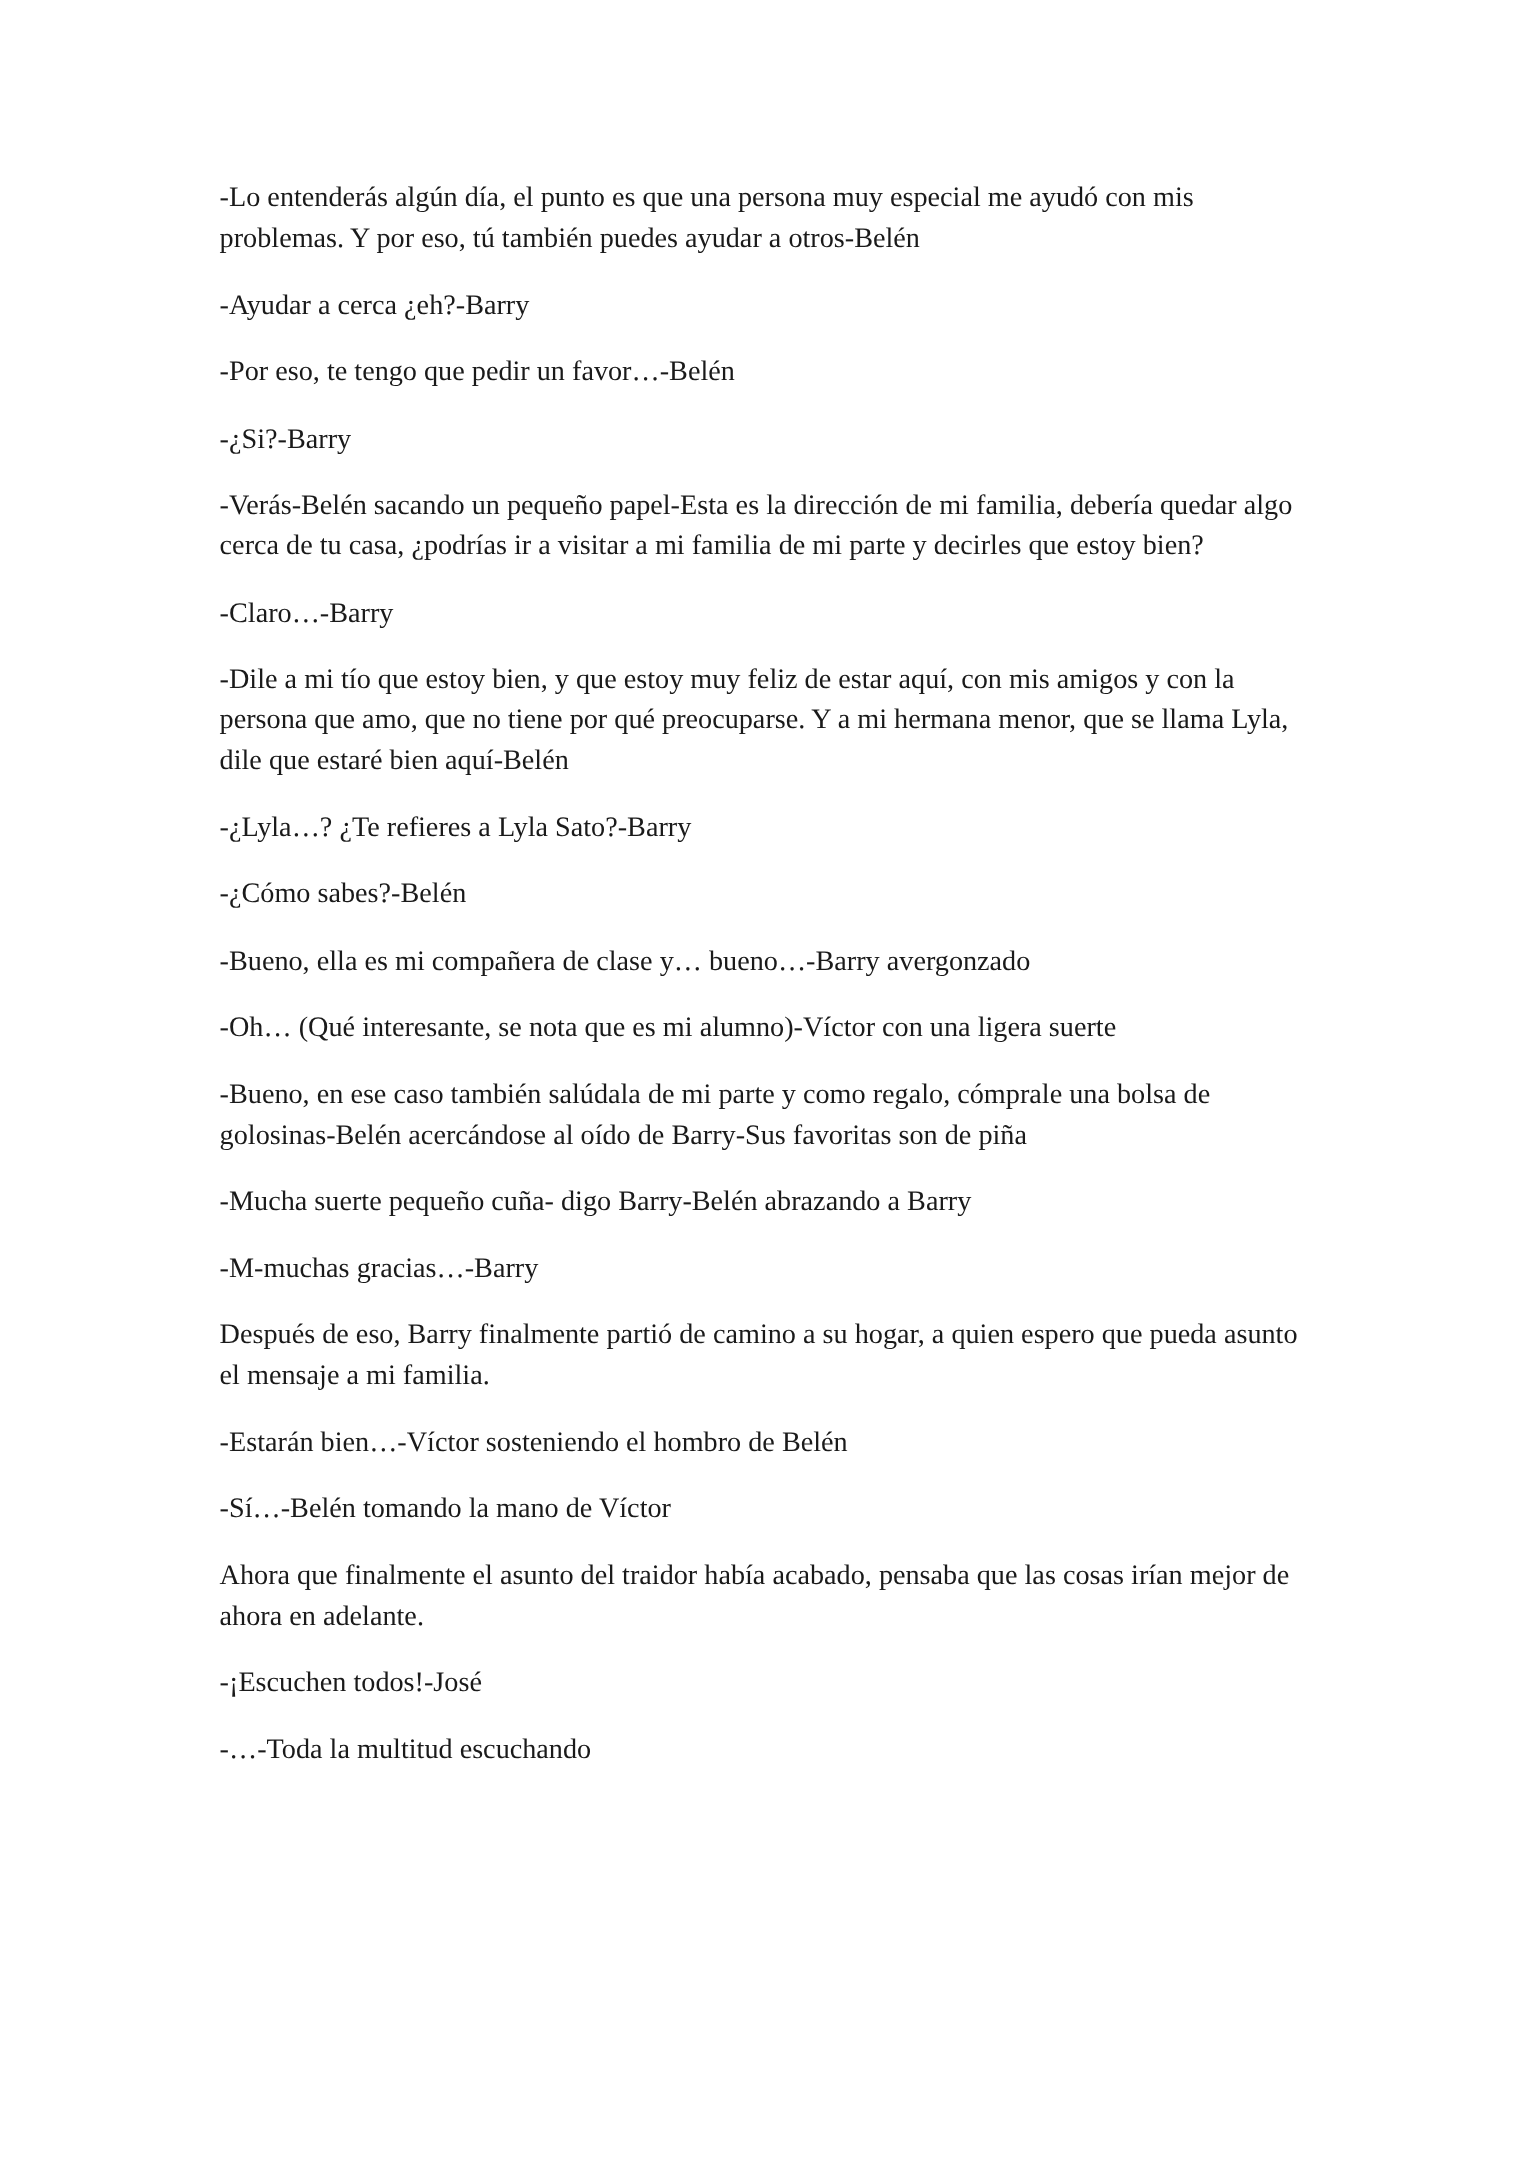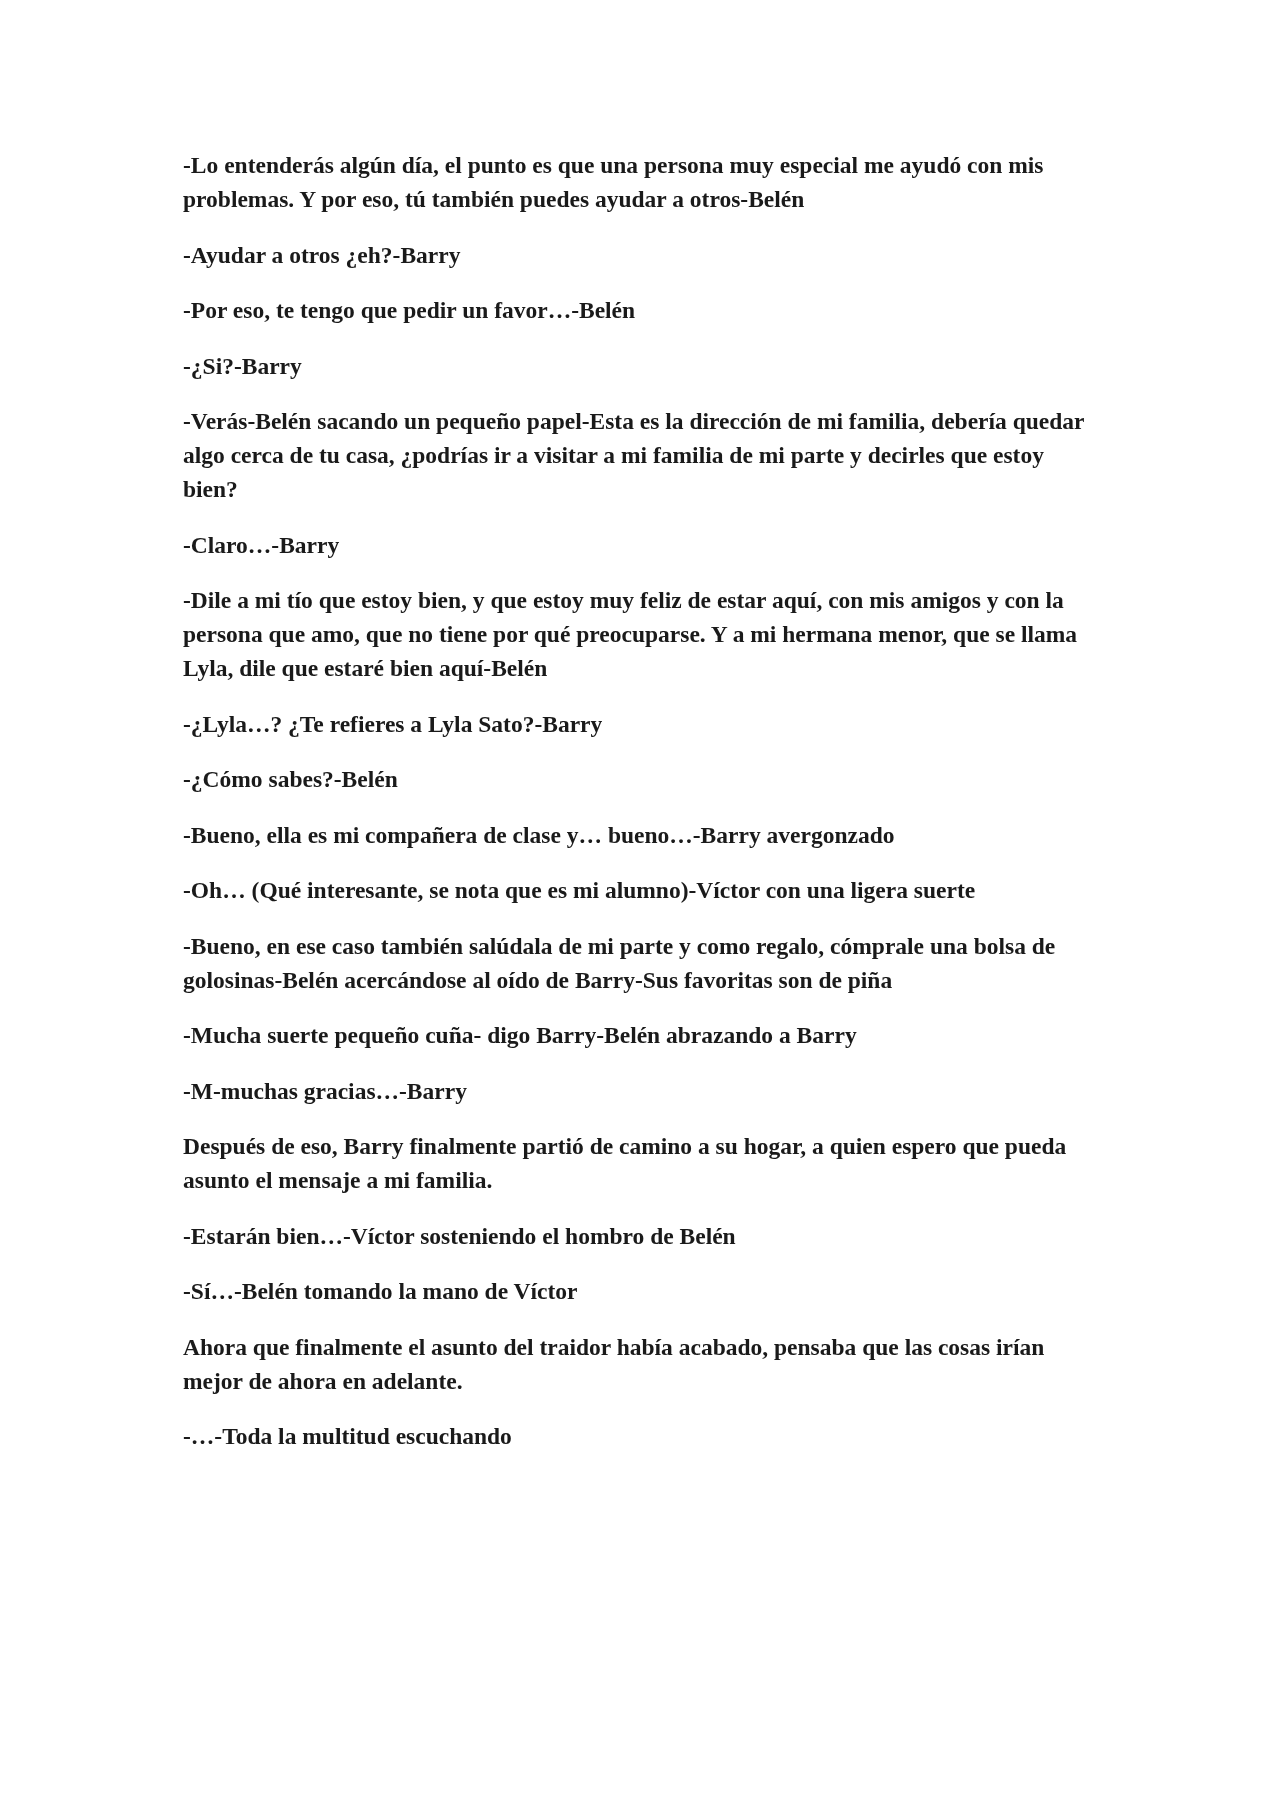--- a/index.html
+++ b/index.html
@@ -13,21 +13,20 @@
       position: relative;
       overflow: hidden;
     }
     .page {
       position: absolute;
       left: 0;
       top: 0;
       width: 1280px;
       height: 1498px;
       background: #ffffff;
-      font-weight: bold;
     }
     .content {
       position: absolute;
       left: 183px;
       top: 148px;
       width: 920px;
       font-family: "Liberation Serif", "DejaVu Serif", serif;
       font-size: 23.5px;
       line-height: 34px;
       color: #1a1a1a;
@@ -36,32 +35,33 @@
       margin: 0 0 21.5px 0;
       padding: 0;
     }
   </style>
 </head>
 <body>
 
 <div class="page">
   <div class="content">
     <p class="para">-Lo entenderás algún día, el punto es que una persona muy especial me ayudó con mis problemas. Y por eso, tú también puedes ayudar a otros-Belén</p>
-    <p class="para">-Ayudar a otros ¿eh?-Barry</p>
+    <p class="para">-Ayudar a cerca ¿eh?-Barry</p>
     <p class="para">-Por eso, te tengo que pedir un favor…-Belén</p>
     <p class="para">-¿Si?-Barry</p>
     <p class="para">-Verás-Belén sacando un pequeño papel-Esta es la dirección de mi familia, debería quedar algo cerca de tu casa, ¿podrías ir a visitar a mi familia de mi parte y decirles que estoy bien?</p>
     <p class="para">-Claro…-Barry</p>
     <p class="para">-Dile a mi tío que estoy bien, y que estoy muy feliz de estar aquí, con mis amigos y con la persona que amo, que no tiene por qué preocuparse. Y a mi hermana menor, que se llama Lyla, dile que estaré bien aquí-Belén</p>
     <p class="para">-¿Lyla…? ¿Te refieres a Lyla Sato?-Barry</p>
     <p class="para">-¿Cómo sabes?-Belén</p>
     <p class="para">-Bueno, ella es mi compañera de clase y… bueno…-Barry avergonzado</p>
     <p class="para">-Oh… (Qué interesante, se nota que es mi alumno)-Víctor con una ligera suerte</p>
     <p class="para">-Bueno, en ese caso también salúdala de mi parte y como regalo, cómprale una bolsa de golosinas-Belén acercándose al oído de Barry-Sus favoritas son de piña</p>
     <p class="para">-Mucha suerte pequeño cuña- digo Barry-Belén abrazando a Barry</p>
     <p class="para">-M-muchas gracias…-Barry</p>
     <p class="para">Después de eso, Barry finalmente partió de camino a su hogar, a quien espero que pueda asunto el mensaje a mi familia.</p>
     <p class="para">-Estarán bien…-Víctor sosteniendo el hombro de Belén</p>
     <p class="para">-Sí…-Belén tomando la mano de Víctor</p>
     <p class="para">Ahora que finalmente el asunto del traidor había acabado, pensaba que las cosas irían mejor de ahora en adelante.</p>
+    <p class="para">-¡Escuchen todos!-José</p>
     <p class="para">-…-Toda la multitud escuchando</p>
   </div>
 </div>
 
 </body></html>

